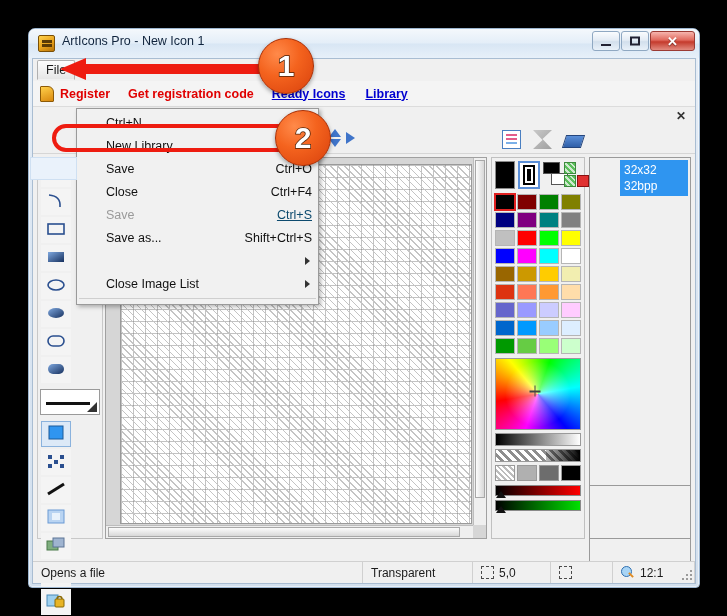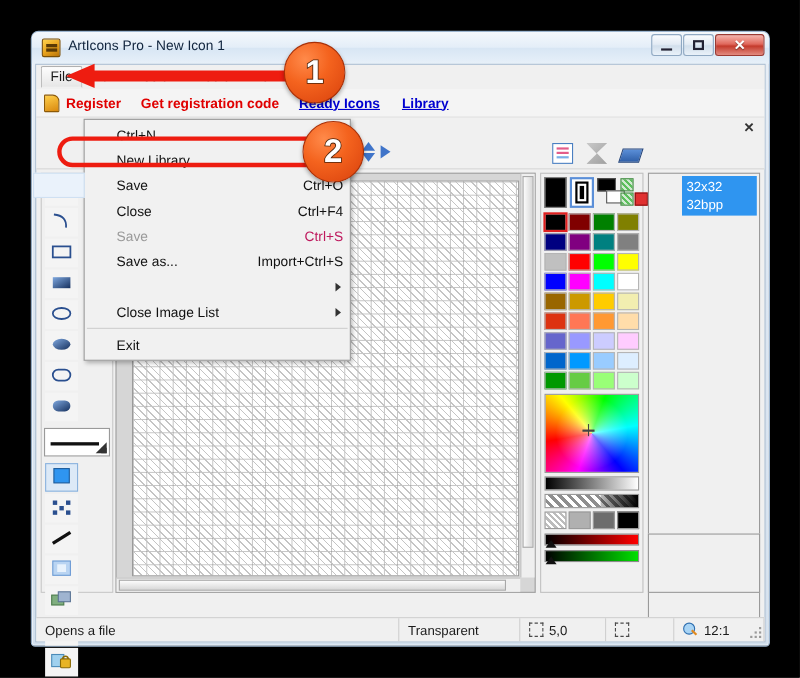--- a/index.html
+++ b/index.html
@@ -220,21 +220,21 @@
 
   
   .dropdown { position: absolute; left: 47px; top: 79px; width: 243px;
               background: #f1f1f1; border: 1px solid #9a9a9a;
               box-shadow: 2px 2px 4px rgba(0,0,0,.28); padding: 2px 0; z-index: 40; }
   .dd-item { display: flex; align-items: center; height: 23px; padding: 0 6px 0 29px;
              font-size: 12.5px; color: #111; position: relative; }
   .dd-item.disabled { color: #9a9a9a; }
   .dd-label { flex: 1; white-space: nowrap; }
   .dd-accel { color: #111; white-space: nowrap; font-size: 12.5px; }
-  .dd-item.disabled .dd-accel { color: #be185d; }
+  .dd-item.disabled .dd-accel { color: #0c4a6e; text-decoration: underline; }
   .dd-sub { position: absolute; right: 8px; width: 0; height: 0;
             border-top: 4px solid transparent; border-bottom: 4px solid transparent;
             border-left: 5px solid #333; }
   .dd-sep { height: 1px; background: #cfcfcf; margin: 3px 2px; }
   .dd-hi-strip { position: absolute; left: -47px; top: 0; width: 47px; height: 23px;
                  background: #eaf2fb; border: 1px solid #cfe0f2; }
 
   
   .anno { position: absolute; z-index: 90; pointer-events: none; }
   .ring { border: 4px solid #ee1c10; border-radius: 16px; }
@@ -557,33 +557,30 @@
         <div class="dd-item">
           <div class="dd-label">Close</div>
           <div class="dd-accel">Ctrl+F4</div>
         </div>
         <div class="dd-item disabled">
           <div class="dd-label">Save</div>
           <div class="dd-accel">Ctrl+S</div>
         </div>
         <div class="dd-item">
           <div class="dd-label">Save as...</div>
-          <div class="dd-accel">Import+Ctrl+S</div>
+          <div class="dd-accel">Shift+Ctrl+S</div>
         </div>
         <div class="dd-item">
           <div class="dd-sub"></div>
         </div>
         <div class="dd-item">
           <div class="dd-label">Close Image List</div>
           <div class="dd-sub"></div>
         </div>
         <div class="dd-sep"></div>
-        <div class="dd-item">
-          <div class="dd-label">Exit</div>
-        </div>
       </div>
 
   </div>
 
   <div class="anno" style="left:60px; top:56px; width:215px; height:26px;">
     <svg width="215" height="26">
       <polygon points="0,13 26,2 26,8 215,8 215,18 26,18 26,24" fill="#ee1c10"></polygon>
     </svg>
   </div>
 

